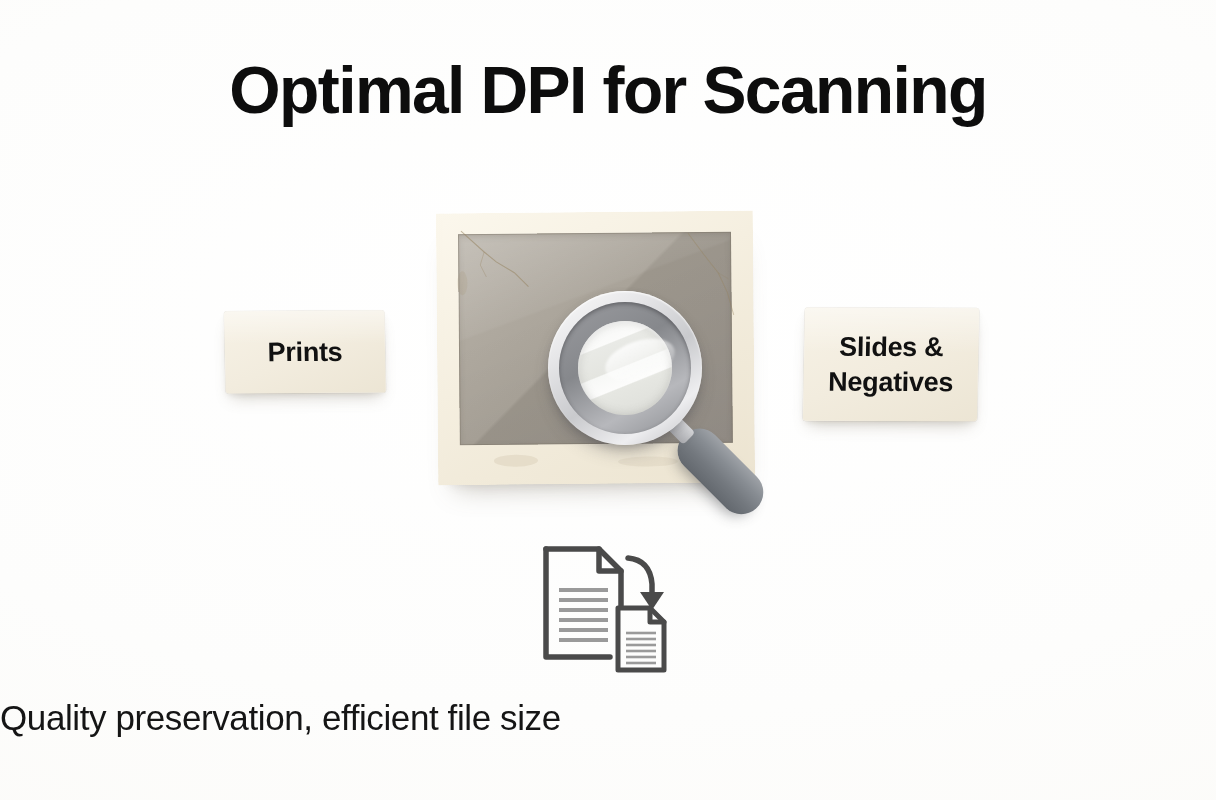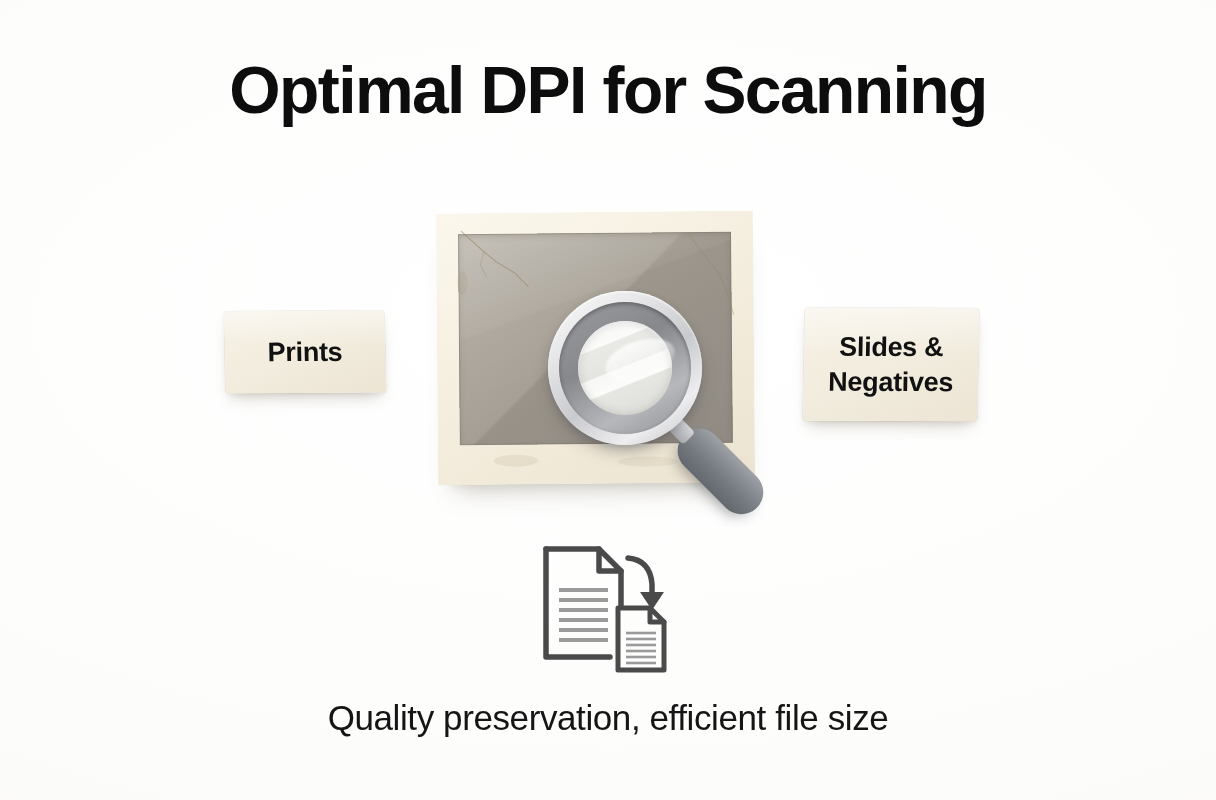--- a/index.html
+++ b/index.html
@@ -238,21 +238,21 @@
     width: 140px;
     height: 135px;
   }
 
   
   .caption {
     position: absolute;
     left: 0;
     top: 698px;
     width: 1216px;
-    text-align: center;
+    text-align: left;
     font-size: 35px;
     font-weight: 400;
     color: #151515;
     letter-spacing: -0.4px;
     white-space: nowrap;
   }
 </style>
 </head>
 <body>
 

